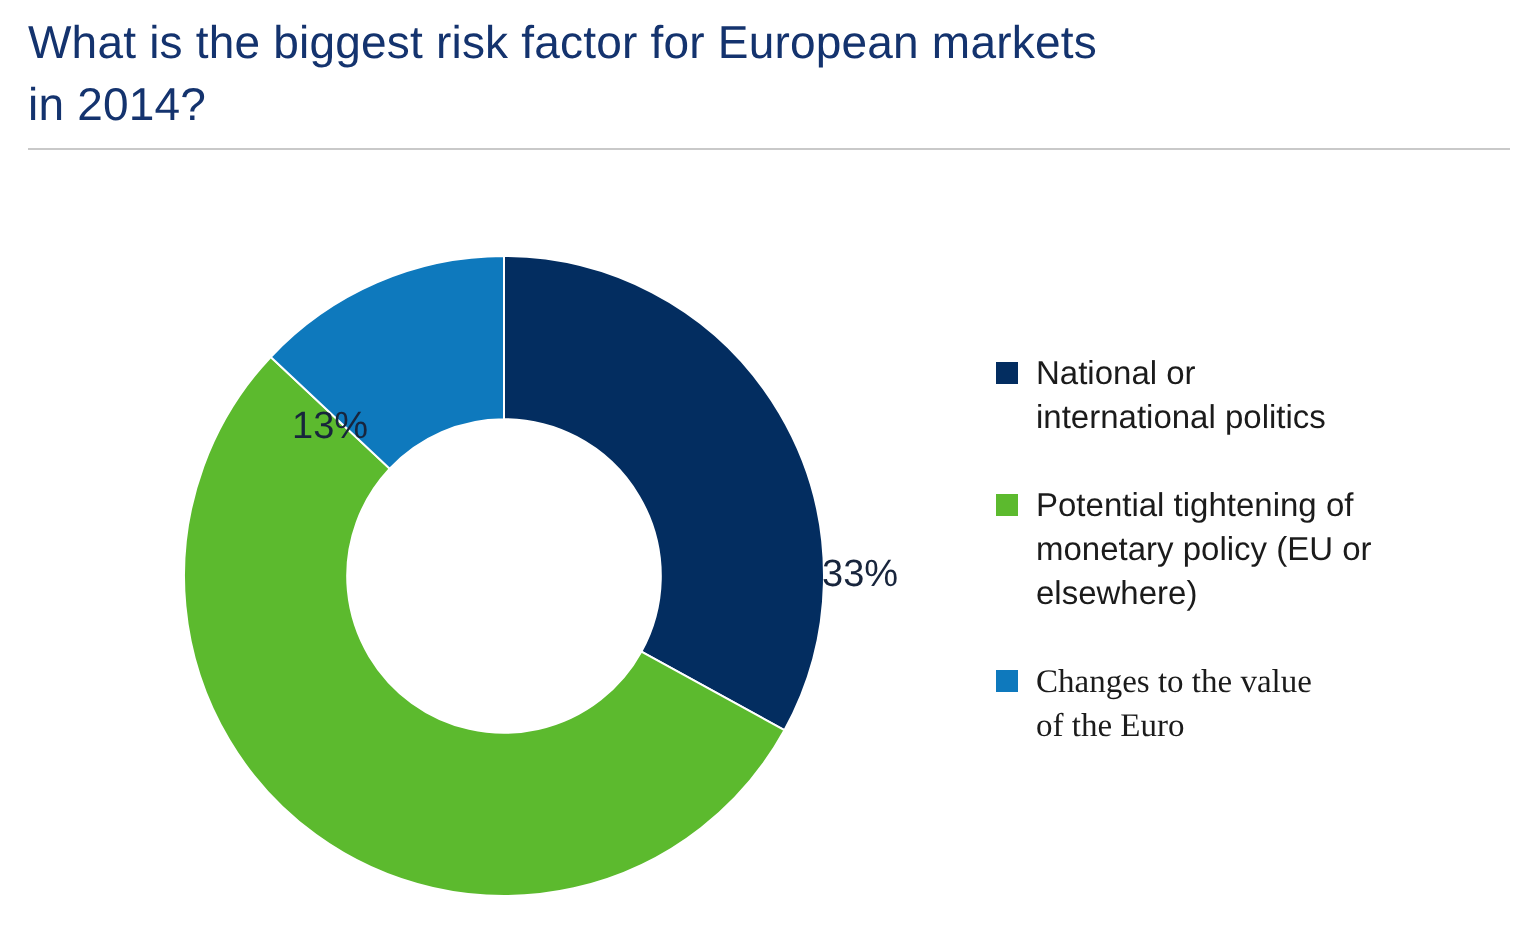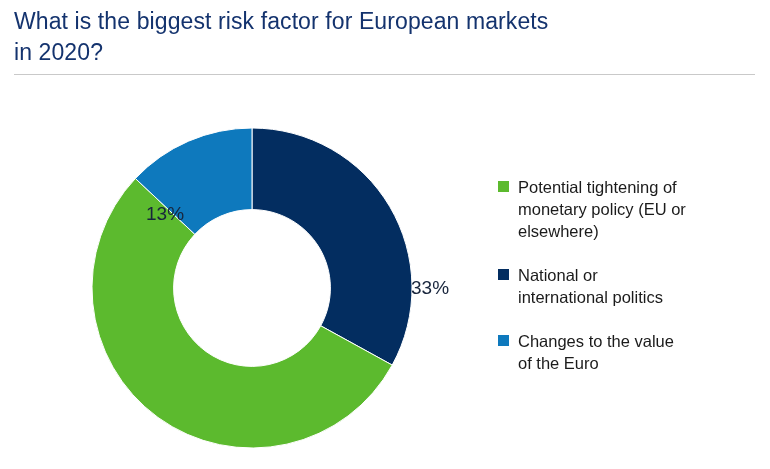--- a/index.html
+++ b/index.html
@@ -85,21 +85,21 @@
     left: 498px;
     top: 176px;
     width: 250px;
   }
   .legend-item {
     position: relative;
     display: flex;
     align-items: flex-start;
     margin-bottom: 22px;
   }
-  .legend-item:last-child { margin-bottom: 2px; }
+  .legend-item:last-child { margin-bottom: 2px; font-family: Liberation Serif, serif; }
   .legend-swatch {
     flex: 0 0 auto;
     width: 11px;
     height: 11px;
     margin-top: 5px;
     margin-right: 9px;
     display: block;
   }
   .legend-label {
     color: #1b1b1b;
@@ -108,21 +108,21 @@
     font-weight: 400;
     white-space: pre-line;
   }
 </style>
 </head>
 <body>
 
 <div id="page">
 
   <div id="title" style="color: rgb(20, 51, 110);">What is the biggest risk factor for European markets
-in 2020?</div>
+in 2014?</div>
 
   <div id="divider" style="background: rgb(201, 201, 201);"></div>
 
   <div id="chart-area">
 
     <div id="donut-wrap">
       <svg id="donut-svg" viewBox="0 0 320 320">
         <g id="donut-slices">
             <path d="M 160 0 A 160 160 0 0 1 300.2090688070182 237.08058785627446 L 228.7024437154389 197.7694880495745 A 78.4 78.4 0 0 0 160 81.6 Z" fill="#032d60" stroke="#ffffff" stroke-width="1"></path>
             <path d="M 300.2090688070182 237.08058785627446 A 160 160 0 1 1 43.3650196125742 50.47246305140975 L 102.84885961016136 106.33150689519077 A 78.4 78.4 0 1 0 228.7024437154389 197.7694880495745 Z" fill="#5cba2e" stroke="#ffffff" stroke-width="1"></path>
@@ -132,30 +132,30 @@
     </div>
 
     <div class="slice-label" id="label-navy" style="color: rgb(24, 37, 60);">33%</div>
 
     <div class="slice-label" id="label-blue" style="color: rgb(24, 37, 60); margin-left: 20px;">13%</div>
   </div>
 
   <div id="legend">
 
     <div class="legend-item">
+      <span class="legend-swatch" style="background: rgb(3, 45, 96);"></span>
+      <span class="legend-label" style="color: rgb(27, 27, 27);">National or
+international politics</span>
+    </div>
+
+    <div class="legend-item">
       <span class="legend-swatch" style="background: rgb(92, 186, 46);"></span>
       <span class="legend-label" style="color: rgb(27, 27, 27);">Potential tightening of
 monetary policy (EU or
 elsewhere)</span>
-    </div>
-
-    <div class="legend-item">
-      <span class="legend-swatch" style="background: rgb(3, 45, 96);"></span>
-      <span class="legend-label" style="color: rgb(27, 27, 27);">National or
-international politics</span>
     </div>
 
     <div class="legend-item">
       <span class="legend-swatch" style="background: rgb(14, 121, 189);"></span>
       <span class="legend-label" style="color: rgb(27, 27, 27);">Changes to the value
 of the Euro</span>
     </div>
 
   </div>
 

